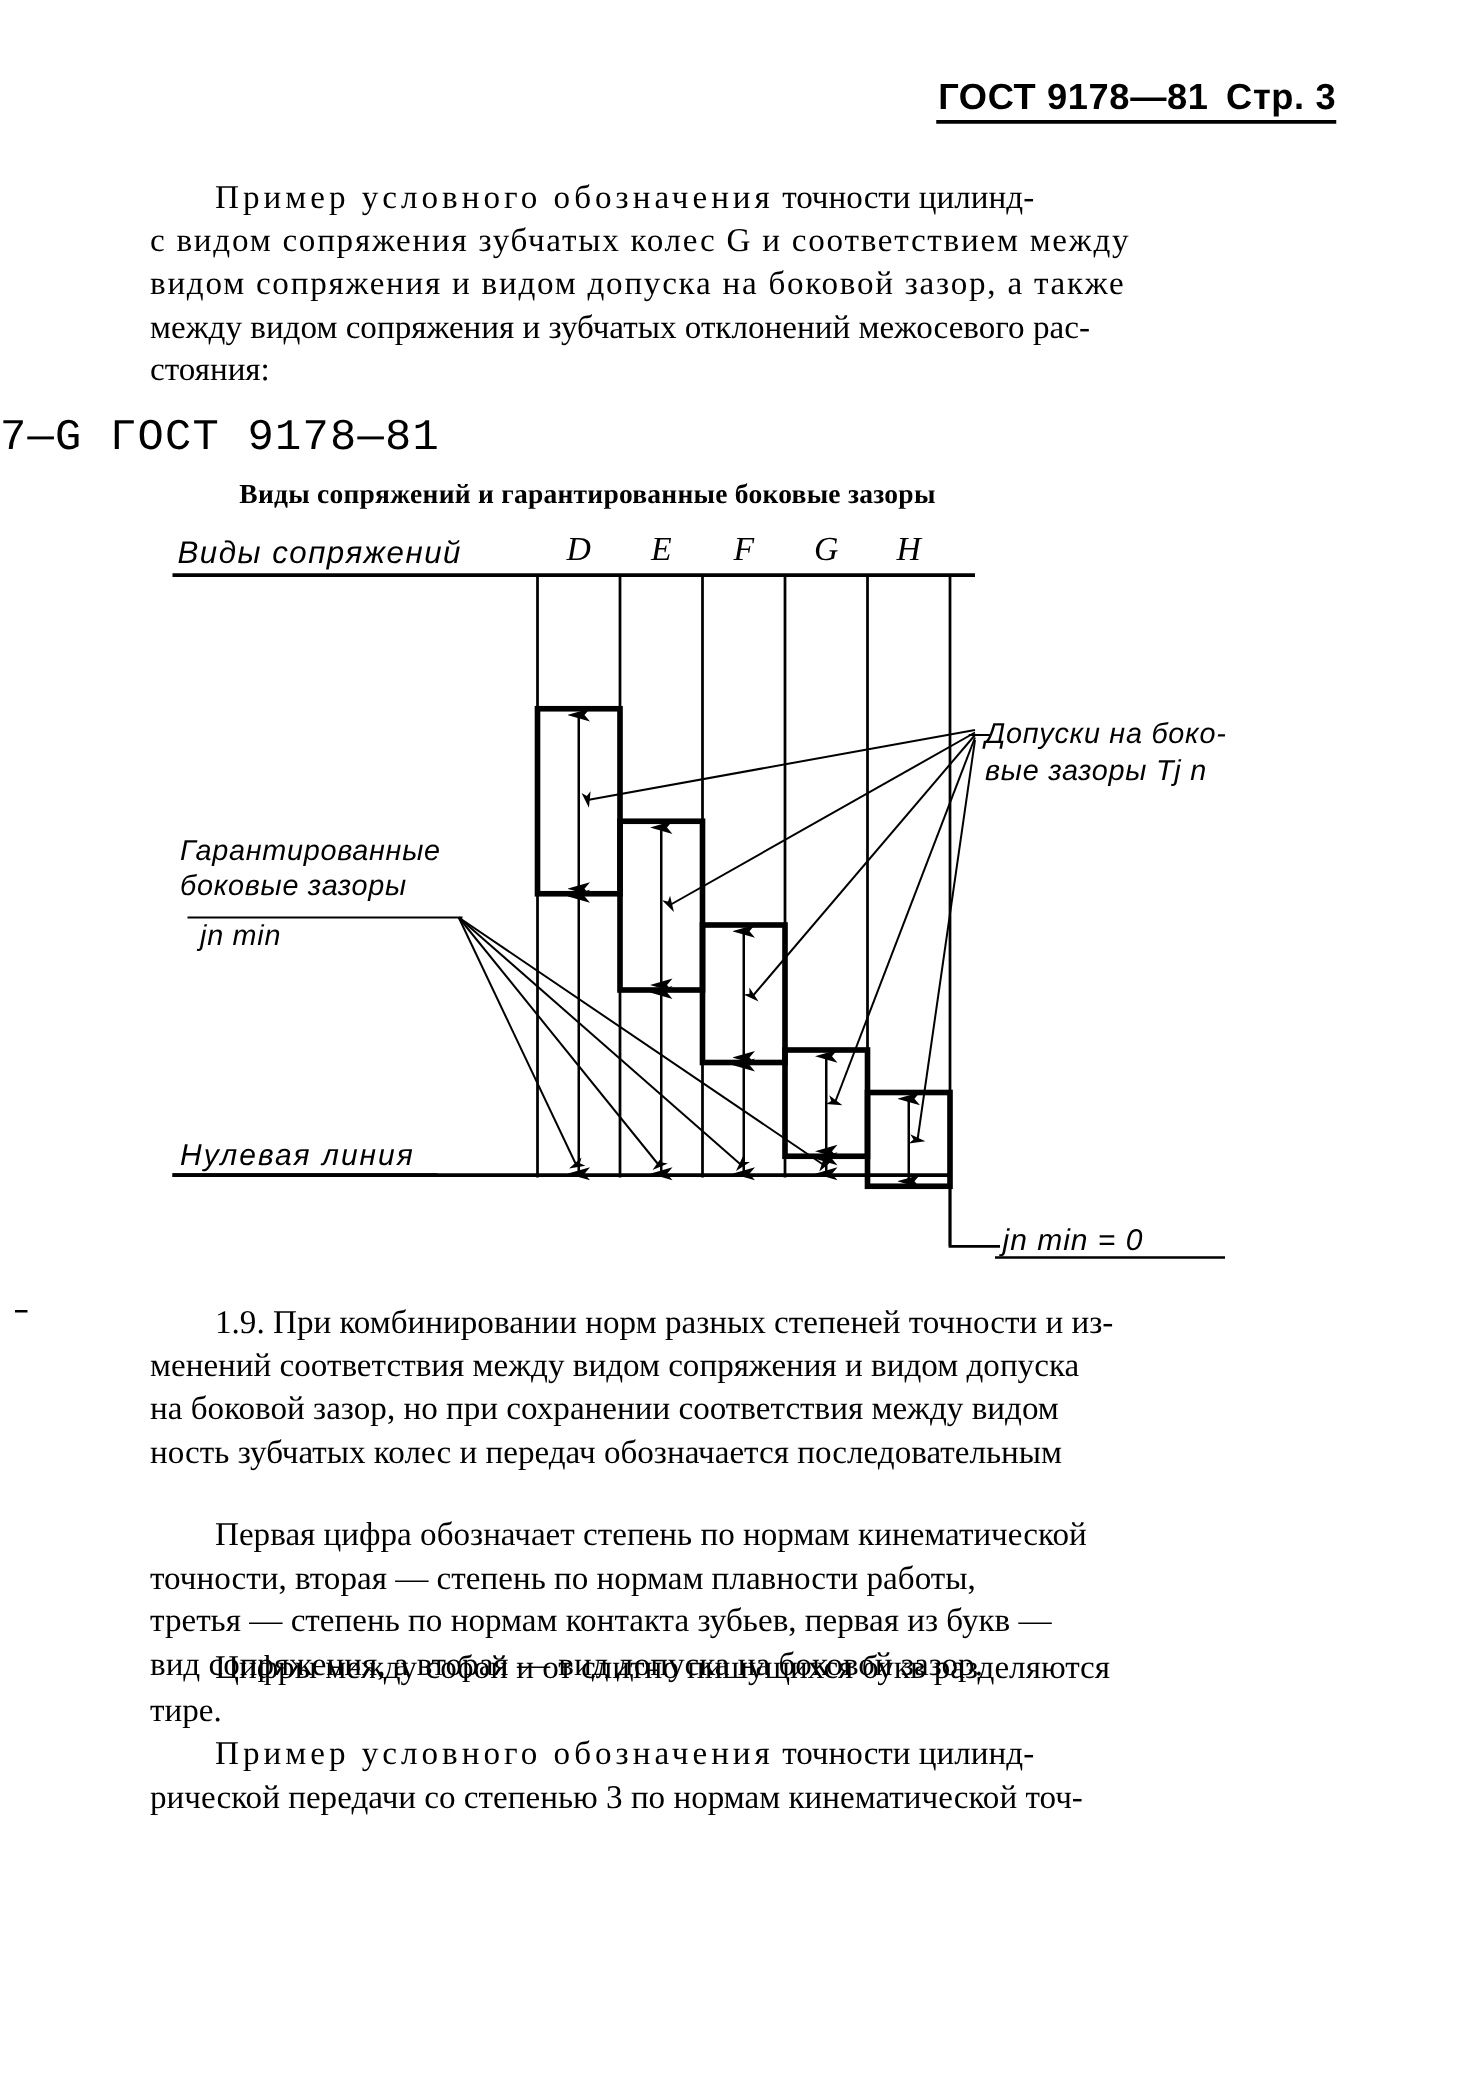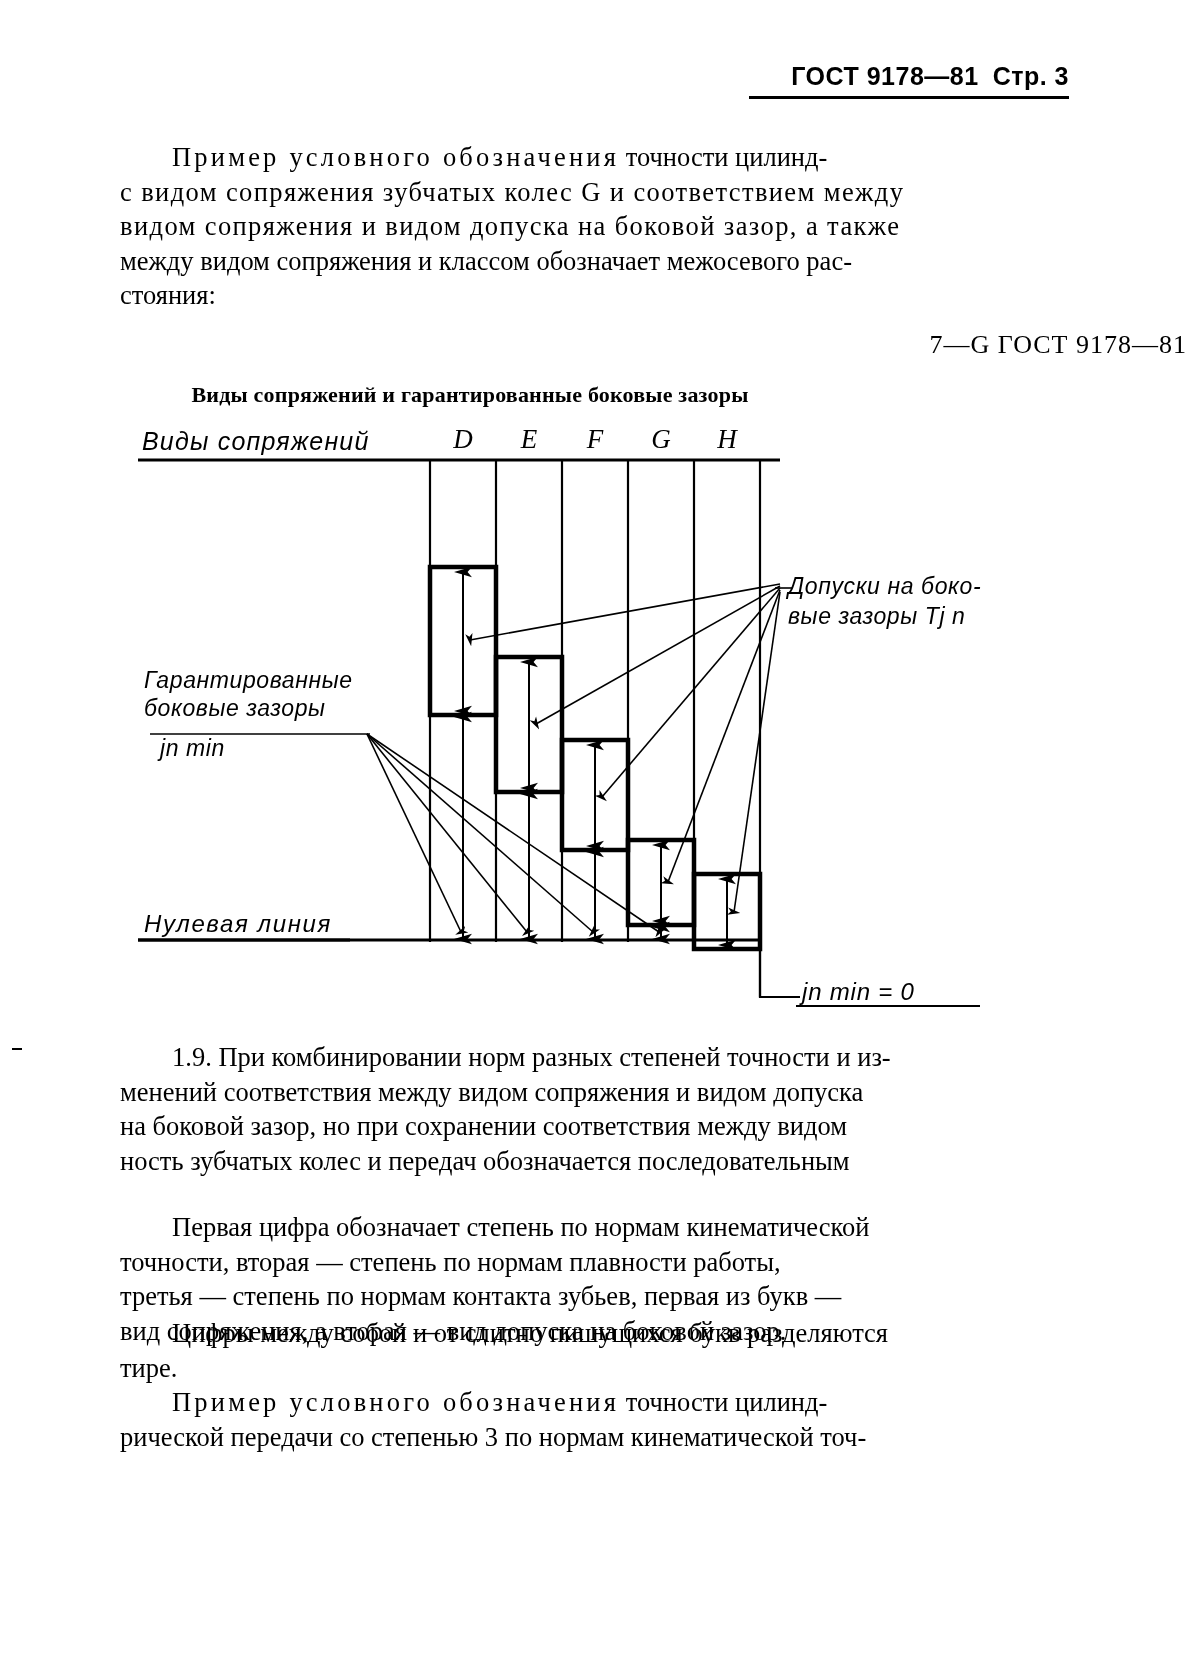--- a/index.html
+++ b/index.html
@@ -12,21 +12,21 @@
     overflow:hidden;
   }
   .page{position:absolute;inset:0;}
 
   
   .header{
     position:absolute;
     top:62px; right:118px;
     font-family:"Liberation Sans", sans-serif;
     font-weight:bold;
-    font-size:25px;
+    font-size:29px;
     letter-spacing:.5px;
     white-space:nowrap;
   }
   .header .gost{margin-right:14px;}
   .header-rule{
     position:absolute;
     top:96px; right:118px;
     width:320px;height:3px;background:#000;
   }
 
@@ -42,23 +42,24 @@
   .textblock p{margin:0;}
   .p-indent{text-indent:52px;}
   .spaced{letter-spacing:3.2px;}
   .spaced-lite{letter-spacing:1.4px;}
 
   #para-1{top:140px;}
 
   .formula{
     position:absolute;
     top:330px;left:0;width:1187px;
-    text-align:right;
-    font-size:26px;
+    text-align:left;
+    font-size:35px;
     letter-spacing:1px;
+    font-family:Liberation Mono, monospace;
   }
 
   .fig-title{
     position:absolute;
     top:382px;left:0;width:940px;
     text-align:center;
     font-size:22px;
     font-weight:bold;
     letter-spacing:.2px;
   }
@@ -86,21 +87,21 @@
 
   <div class="header">
     <span class="gost">ГОСТ 9178—81</span><span>Стр. 3</span>
   </div>
   <div class="header-rule"></div>
 
   <div class="textblock" id="para-1">
     <p class="p-indent"><span class="spaced">Пример условного обозначения</span><span> точности цилинд-</span></p>
     <p class="spaced-lite">с видом сопряжения зубчатых колес G и соответствием между</p>
     <p class="spaced-lite">видом сопряжения и видом допуска на боковой зазор, а также</p>
-    <p>между видом сопряжения и классом обозначает межосевого рас-</p>
+    <p>между видом сопряжения и зубчатых отклонений межосевого рас-</p>
     <p>стояния:</p>
   </div>
 
   <div class="formula">7—G ГОСТ 9178—81</div>
 
   <div class="fig-title">Виды сопряжений и гарантированные боковые зазоры</div>
 
   <div class="figure">
     <svg width="950" height="620" viewBox="0 0 950 620" xmlns="http://www.w3.org/2000/svg">
       <defs>

